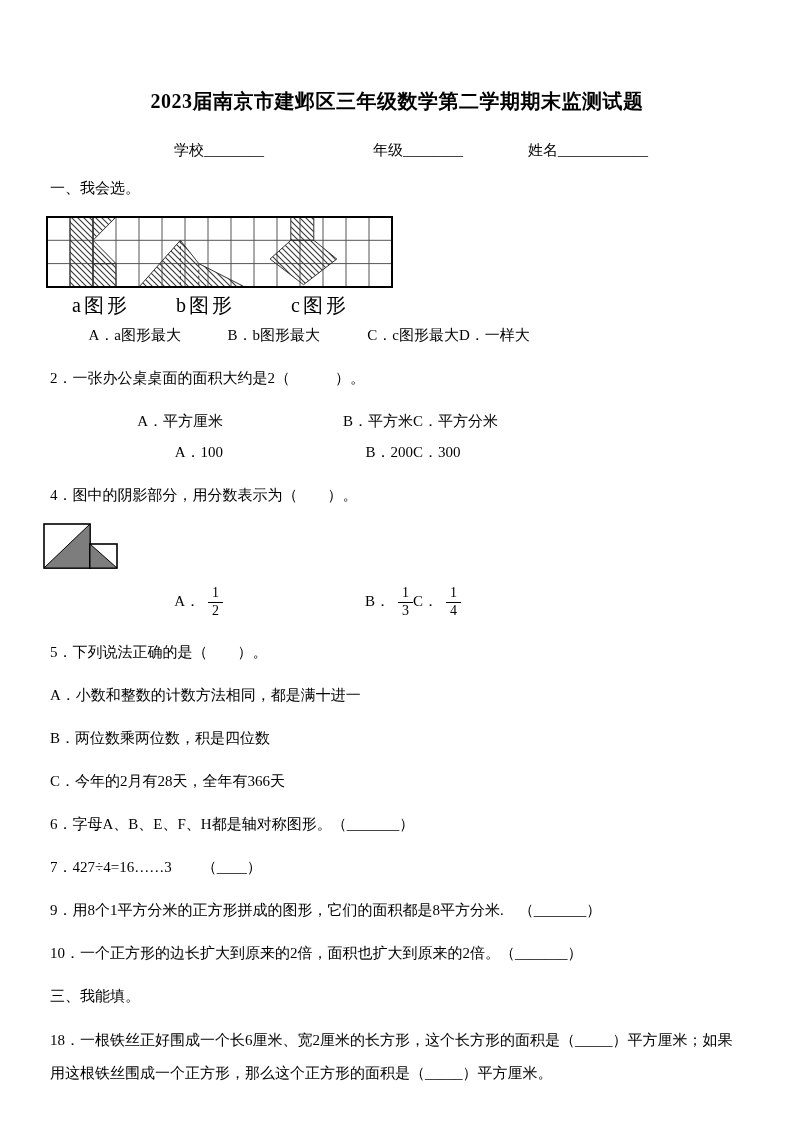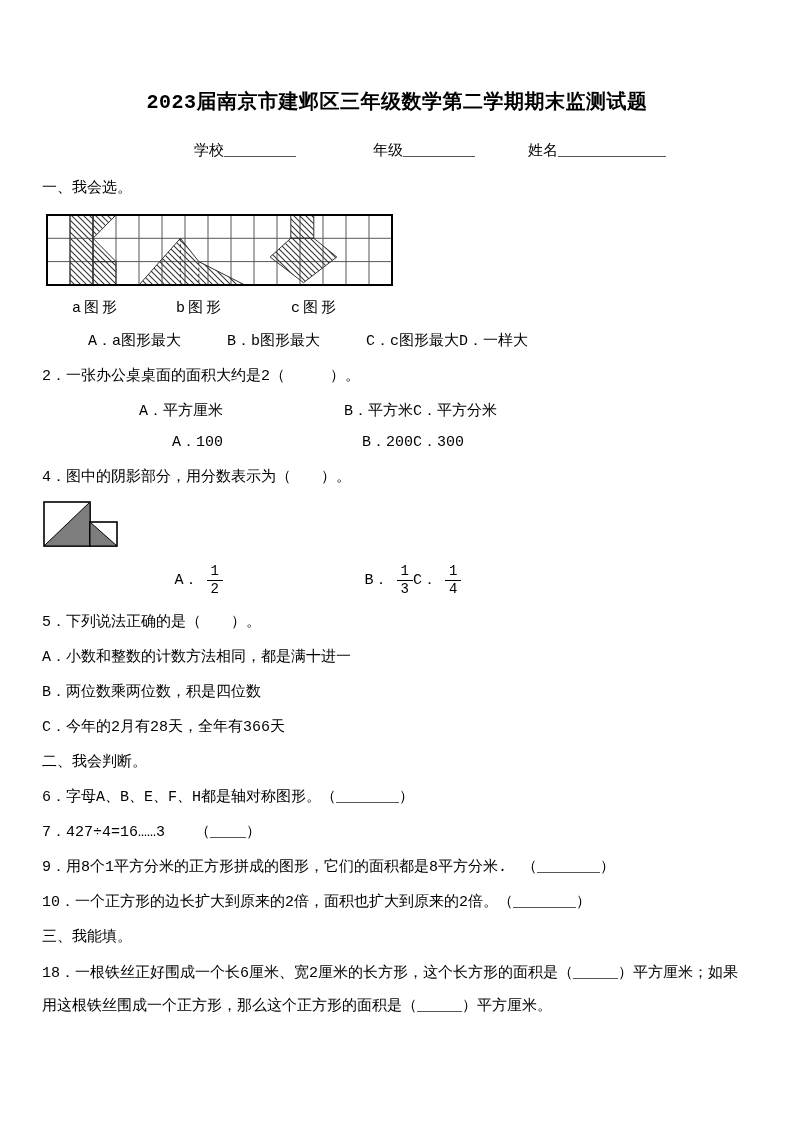--- a/index.html
+++ b/index.html
@@ -3,50 +3,49 @@
 <meta charset="utf-8">
 <style>
   html,body{margin:0;padding:0;background:#fff;}
   .page{
     position:relative;
     width:794px;height:1123px;
     box-sizing:border-box;
     padding:88px 38px 0 38px;
     background:#ffffff;
     color:#000;
-    font-family:Liberation Mono, monospace;
+    font-family:Liberation Serif, serif;
     font-size:15px;
     overflow:hidden;
   }
   .title{
     margin:0;
     font-size:20px;
     font-weight:bold;
     text-align:center;
     letter-spacing:0.5px;
   }
   .header-fields{
     position:relative;
     height:30px;
     margin-top:26px;
   }
   .hf{position:absolute;top:0;white-space:nowrap;}
   .hf .blank{letter-spacing:0;}
-  p{margin:4px;line-height:31px;}
+  p{margin:12px;line-height:31px;}
   .sec{margin-top:2px;}
   .fig1{
     position:relative;
     margin:10px 0 2px 8px;
     width:347px;
   }
   .fig1-labels{
     position:relative;
     height:26px;
-    font-size:15px;
-    margin-top:7px;
+    font-size:20px;
   }
   .fig1-labels span{position:absolute;top:0;letter-spacing:3px;}
   .opts{display:flex;line-height:31px;text-align:right;}
   .opt{white-space:nowrap;}
   .w143{width:143px;}
   .w139{width:139px;}
   .w185{width:185px;}
   .w190{width:190px;}
   .fracrow{height:46px;align-items:center;margin-top:6px;margin-bottom:2px;}
   .frac{
@@ -64,21 +63,21 @@
   .q11{line-height:33px;margin-top:2px;}
 </style>
 </head>
 <body>
 
 <div class="page">
 
   <h1 class="title">2023届南京市建邺区三年级数学第二学期期末监测试题</h1>
 
   <div class="header-fields">
-    <span class="hf" style="left:156px"><span>学校</span><span class="blank">________</span></span>
+    <span class="hf" style="left:136px"><span>学校</span><span class="blank">________</span></span>
     <span class="hf" style="left:335px"><span>年级</span><span class="blank">________</span></span>
     <span class="hf" style="left:490px"><span>姓名</span><span class="blank">____________</span></span>
   </div>
 
   <p class="sec">一、我会选。</p>
 
 
   <div class="fig1">
     <svg width="347" height="72" viewBox="0 0 347 72">
       <defs>
@@ -163,21 +162,20 @@
           <span class="fnum">1</span>
           <span class="fden">4</span>
         </span></span>
   </div>
 
   <p>5．下列说法正确的是（　　）。</p>
   <p>A．小数和整数的计数方法相同，都是满十进一</p>
   <p>B．两位数乘两位数，积是四位数</p>
   <p>C．今年的2月有28天，全年有366天</p>
 
-  <p class="sec">二、我会判断。</p>
   <p>6．字母A、B、E、F、H都是轴对称图形。（_______）</p>
   <p>7．427÷4=16……3　　（____）</p>
   <p>9．用8个1平方分米的正方形拼成的图形，它们的面积都是8平方分米.　（_______）</p>
   <p>10．一个正方形的边长扩大到原来的2倍，面积也扩大到原来的2倍。（_______）</p>
 
   <p class="sec">三、我能填。</p>
   <p class="q11">18．一根铁丝正好围成一个长6厘米、宽2厘米的长方形，这个长方形的面积是（_____）平方厘米；如果用这根铁丝围成一个正方形，那么这个正方形的面积是（_____）平方厘米。</p>
 
 </div>
 

